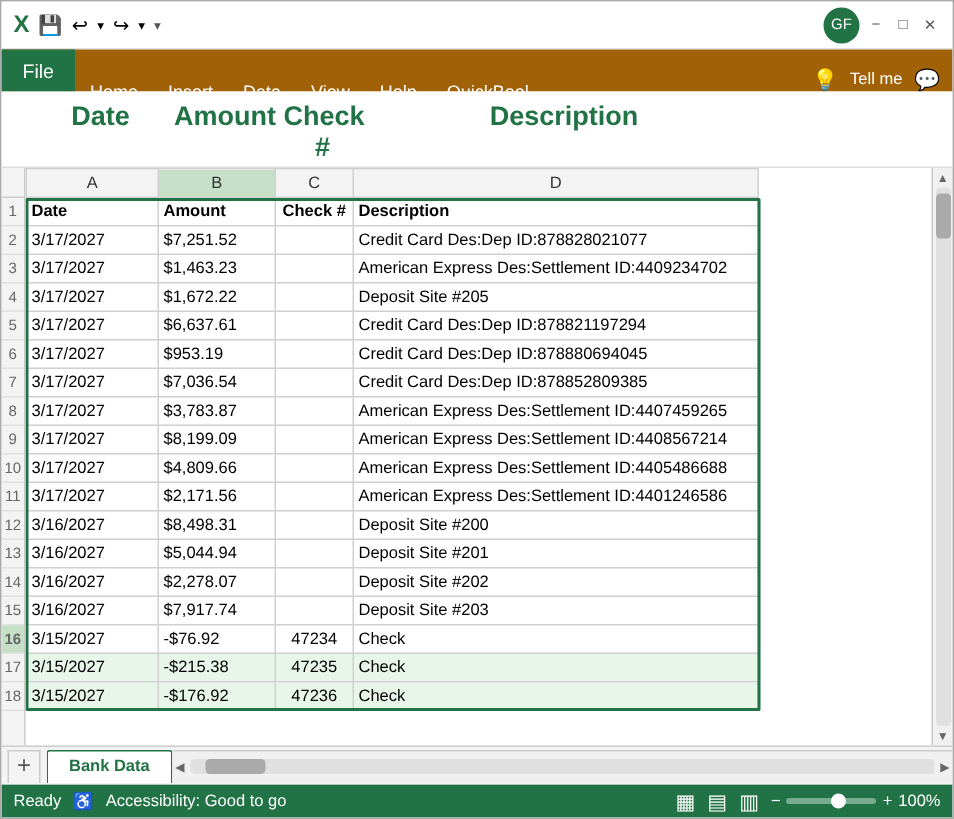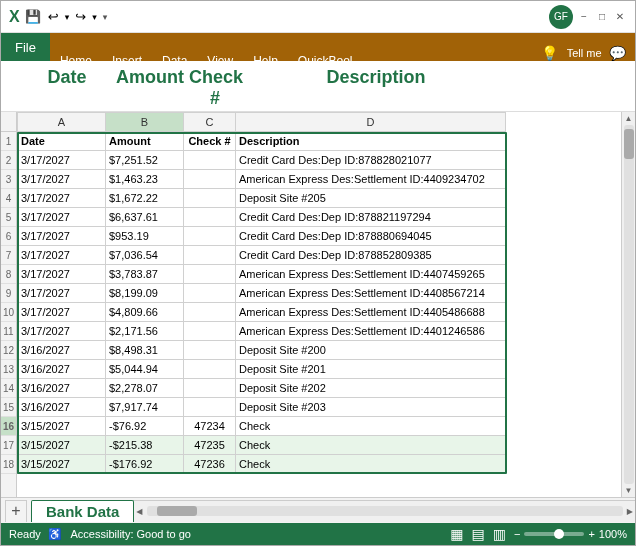--- a/index.html
+++ b/index.html
@@ -198,21 +198,21 @@
       border-bottom: none;
       background: #f3f3f3;
       margin-left: 4px;
       margin-bottom: 0;
     }
     .sheet-tab {
       height: 22px;
       padding: 4px 14px;
       display: flex;
       align-items: center;
-      font-size: 15px;
+      font-size: 11px;
       cursor: pointer;
       border: 1px solid #217346;
       border-bottom: none;
       margin-left: 4px;
       color: #217346;
       font-weight: bold;
       background: #fff;
       border-radius: 2px 2px 0 0;
     }
 

